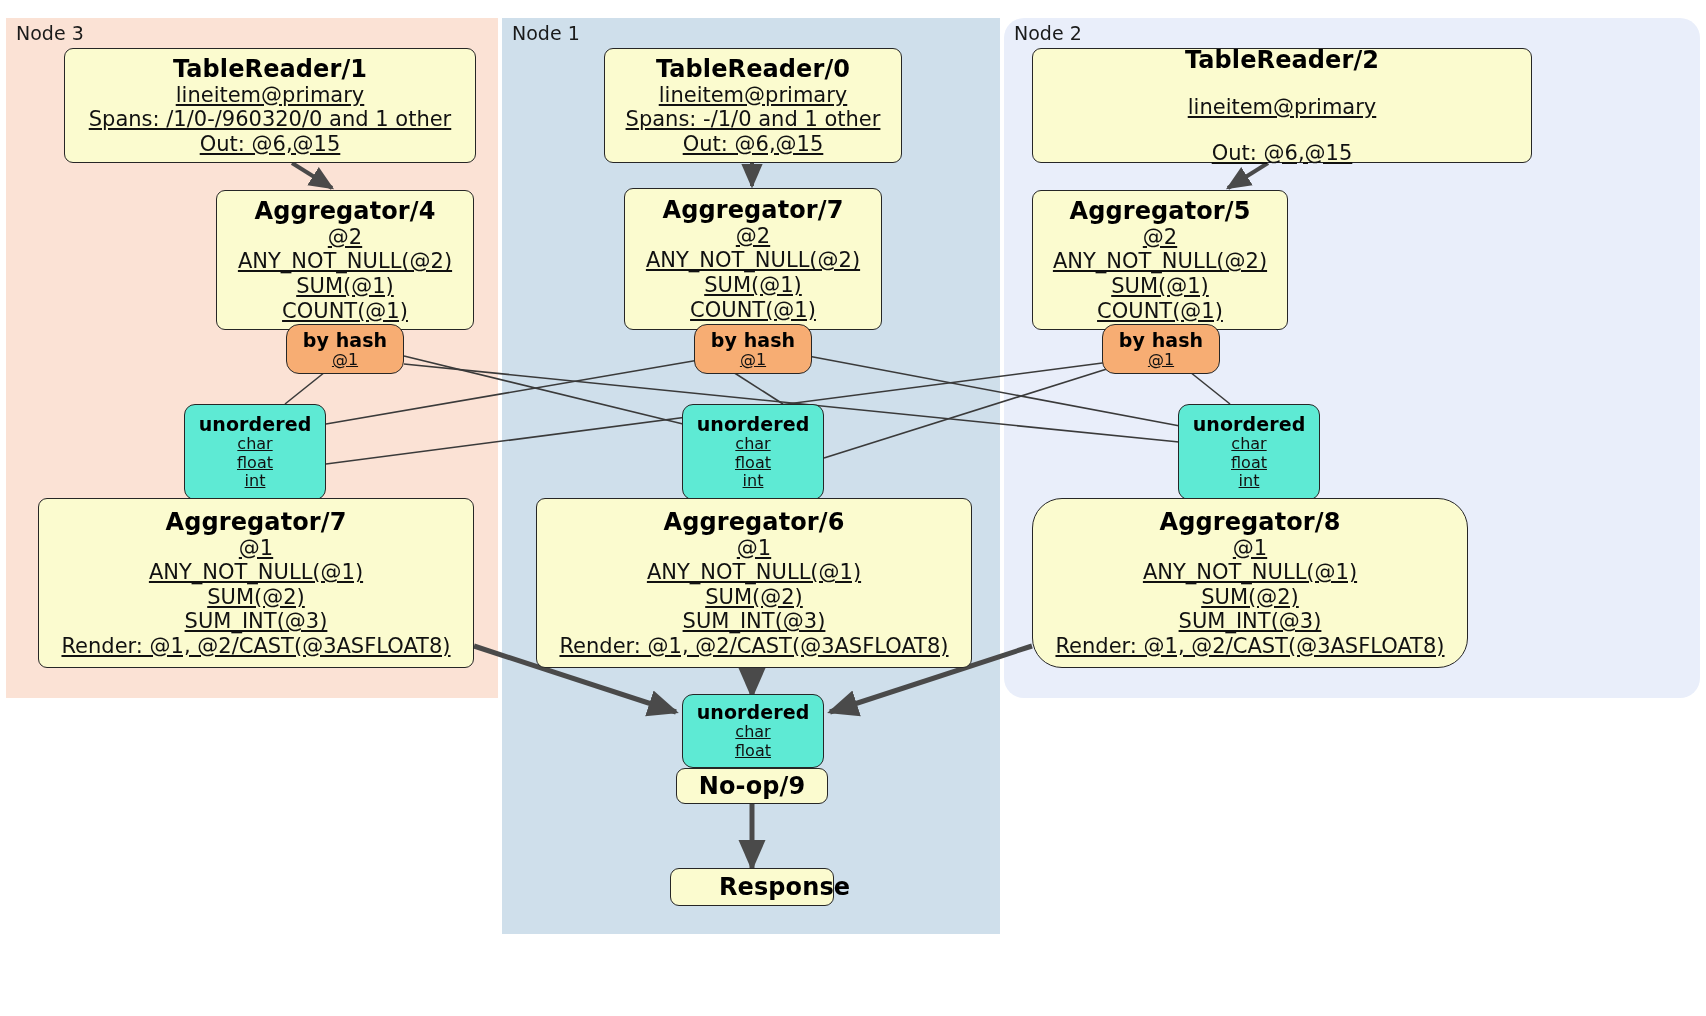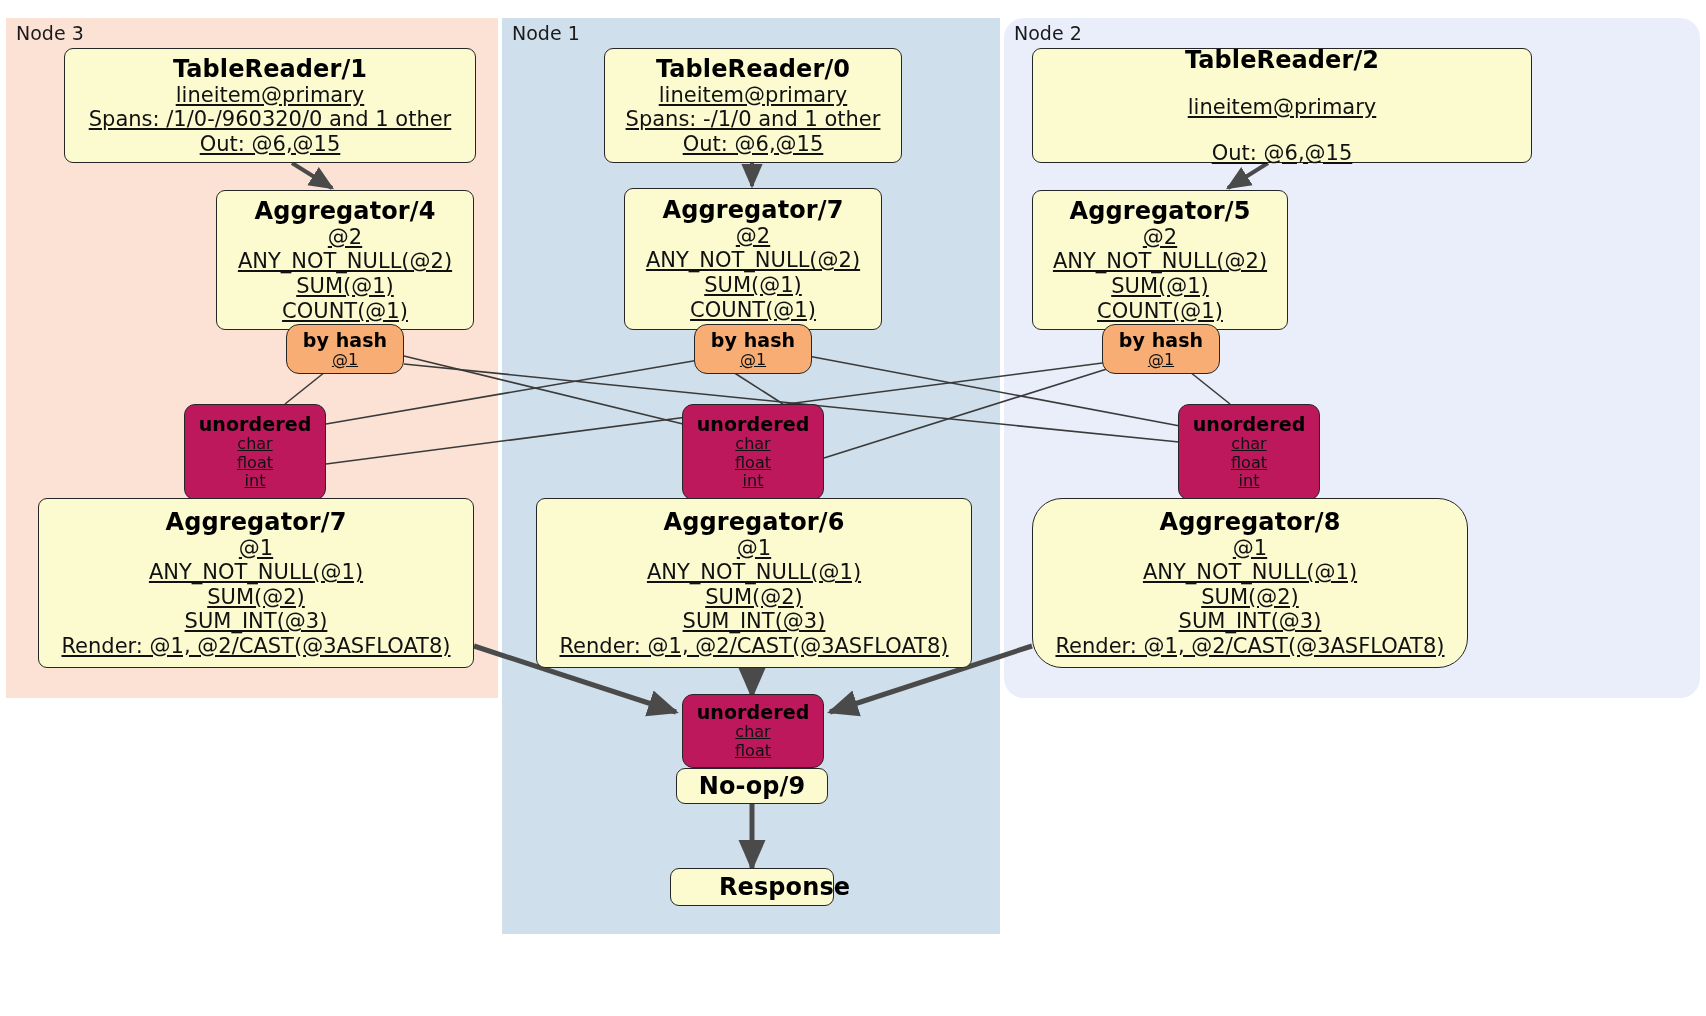--- a/index.html
+++ b/index.html
@@ -18,21 +18,21 @@
 
   
   .box{
     position:absolute;box-sizing:border-box;
     border:1.6px solid #262626;border-radius:9px;
     display:flex;flex-direction:column;justify-content:center;
     text-align:center;line-height:1.17;
   }
   .box.proc{background:#fbfbcf;}
   .box.hash{background:#f7ad73;border-radius:13px;}
-  .box.sync{background:#be185d;border-radius:11px;}
+  .box.sync{background:#5eead4;border-radius:11px;}
 
   .box .ttl{font-weight:700;font-size:24px;color:#000;letter-spacing:.1px;}
   .box .ln{font-weight:400;font-size:21px;color:#111;text-decoration:underline;}
 
   .box.hash .ttl{font-size:19px;}
   .box.hash .ln{font-size:16px;}
   .box.sync .ttl{font-size:19px;}
   .box.sync .ln{font-size:16px;}
   .box.small .ttl{font-size:24px;}
 

